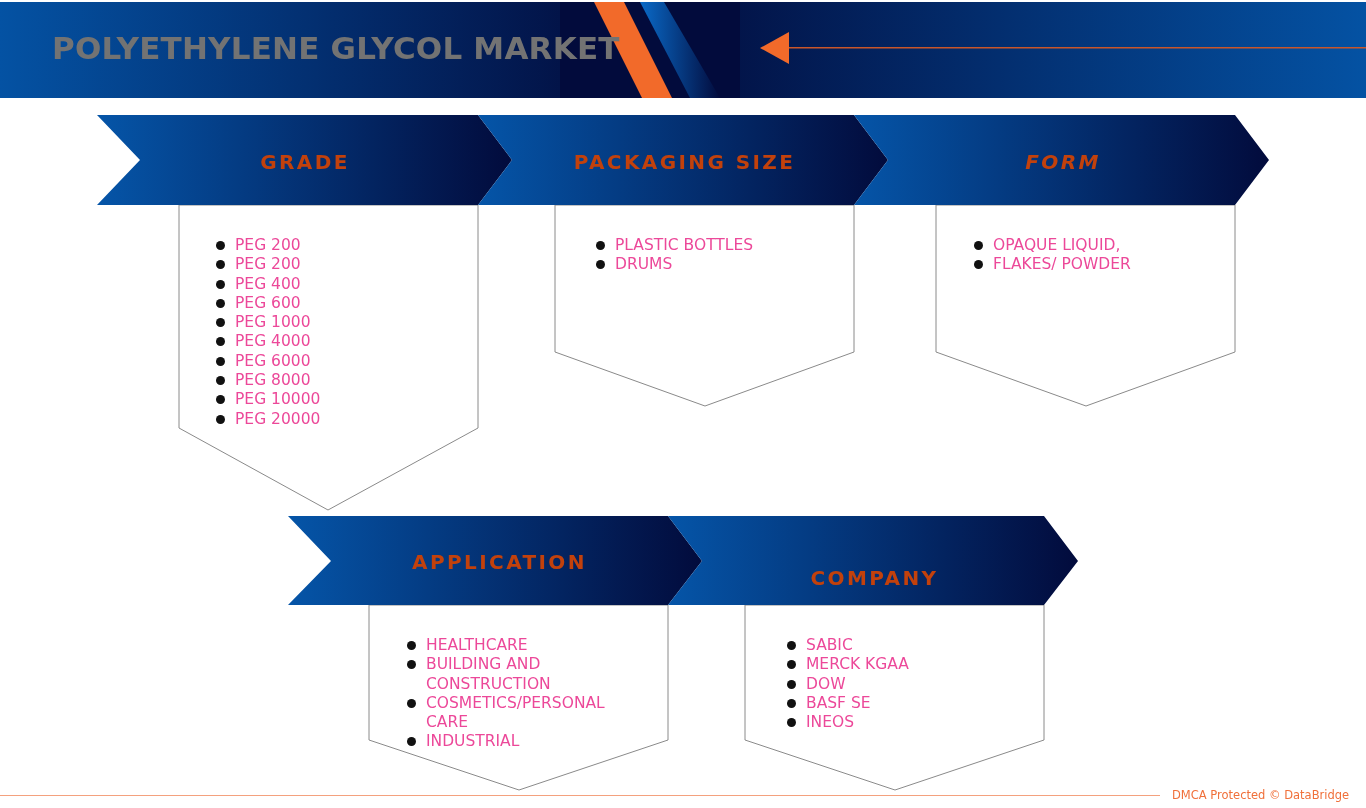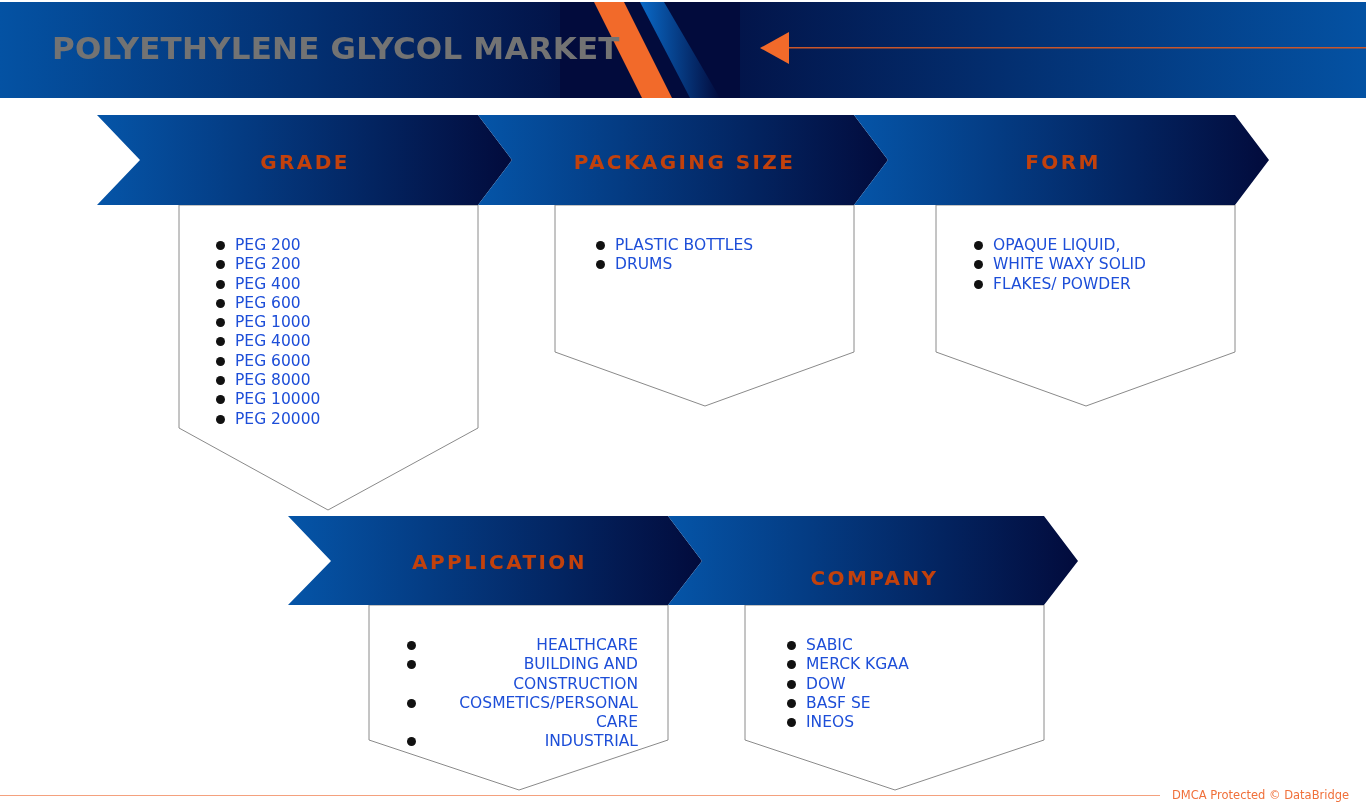--- a/index.html
+++ b/index.html
@@ -2,21 +2,21 @@
 <html><head>
 <meta charset="utf-8">
 <style>
   html, body { margin:0; padding:0; }
   body { width:1366px; height:808px; background:#ffffff; position:relative; overflow:hidden; font-family:"Liberation Sans", sans-serif; }
   .header { position:absolute; left:0; top:2px; width:1366px; height:96px; }
   .header svg { position:absolute; left:0; top:0; }
   .title { position:absolute; left:52px; top:28px; color:#737373; font-weight:bold; font-size:31px; letter-spacing:0.2px; font-family:"DejaVu Sans", sans-serif; }
   .diagram { position:absolute; left:0; top:0; width:1366px; height:808px; }
   .label { position:absolute; color:#c2410c; font-weight:bold; font-size:20px; letter-spacing:2.4px; text-align:center; font-family:"DejaVu Sans", sans-serif; }
-  .list { position:absolute; margin:0; padding:0; list-style:none; font-size:15.5px; color:#1d4ed8; line-height:19.3px; font-family:"DejaVu Sans", sans-serif; }
+  .list { position:absolute; margin:0; padding:0; list-style:none; font-size:15.5px; color:#ec4899; line-height:19.3px; font-family:"DejaVu Sans", sans-serif; }
   .list li { position:relative; padding-left:20px; }
   .list li::before { content:""; position:absolute; left:1px; top:5px; width:9px; height:9px; border-radius:50%; background:#111; }
   .footer-line { position:absolute; left:0; top:795px; width:1160px; height:1px; background:#f4a17e; }
   .footer-text { position:absolute; left:1172px; top:788px; font-size:11.5px; color:#f0703a; font-family:"DejaVu Sans", sans-serif; }
 </style>
 </head>
 <body>
 
 <div class="header">
   <svg width="1366" height="96">
@@ -63,21 +63,21 @@
 
   <polygon points="369,605 668,605 668,740 519,790 369,740" fill="#fff" stroke="#8a8a8a" stroke-width="1"></polygon>
   <polygon points="745,605 1044,605 1044,740 895,790 745,740" fill="#fff" stroke="#8a8a8a" stroke-width="1"></polygon>
 
   <polygon points="288,516 668,516 702,561 668,605 288,605 331,561" fill="url(#cg)"></polygon>
   <polygon points="668,516 1044,516 1078,561 1044,605 668,605 702,561" fill="url(#cg)"></polygon>
 </svg>
 
 <div class="label" style="left:140px; top:150px; width:330px;">GRADE</div>
 <div class="label" style="left:512px; top:150px; width:345px;">PACKAGING SIZE</div>
-<div class="label" style="left:888px; top:150px; width:350px;">FORM</div>
+<div class="label" style="left:888px; top:150px; width:350px;font-style:italic;">FORM</div>
 <div class="label" style="left:331px; top:550px; width:337px;">APPLICATION</div>
 <div class="label" style="left:702px; top:566px; width:345px;">COMPANY</div>
 
 <ul class="list" style="left:215px; top:236px; width:240px;">
   <li>PEG 200</li>
   <li>PEG 200</li>
   <li>PEG 400</li>
   <li>PEG 600</li>
   <li>PEG 1000</li>
   <li>PEG 4000</li>
@@ -87,25 +87,24 @@
   <li>PEG 20000</li>
 </ul>
 
 <ul class="list" style="left:595px; top:236px; width:250px;">
   <li>PLASTIC BOTTLES</li>
   <li>DRUMS</li>
 </ul>
 
 <ul class="list" style="left:973px; top:236px; width:260px;">
   <li>OPAQUE LIQUID,</li>
-  <li>WHITE WAXY SOLID</li>
   <li>FLAKES/ POWDER</li>
 </ul>
 
-<ul class="list" style="left:406px; top:636px; width:232px;text-align:right;">
+<ul class="list" style="left:406px; top:636px; width:232px;">
   <li>HEALTHCARE</li>
   <li>BUILDING AND CONSTRUCTION</li>
   <li>COSMETICS/PERSONAL CARE</li>
   <li>INDUSTRIAL</li>
 </ul>
 
 <ul class="list" style="left:786px; top:636px; width:240px;">
   <li>SABIC</li>
   <li>MERCK KGAA</li>
   <li>DOW</li>

